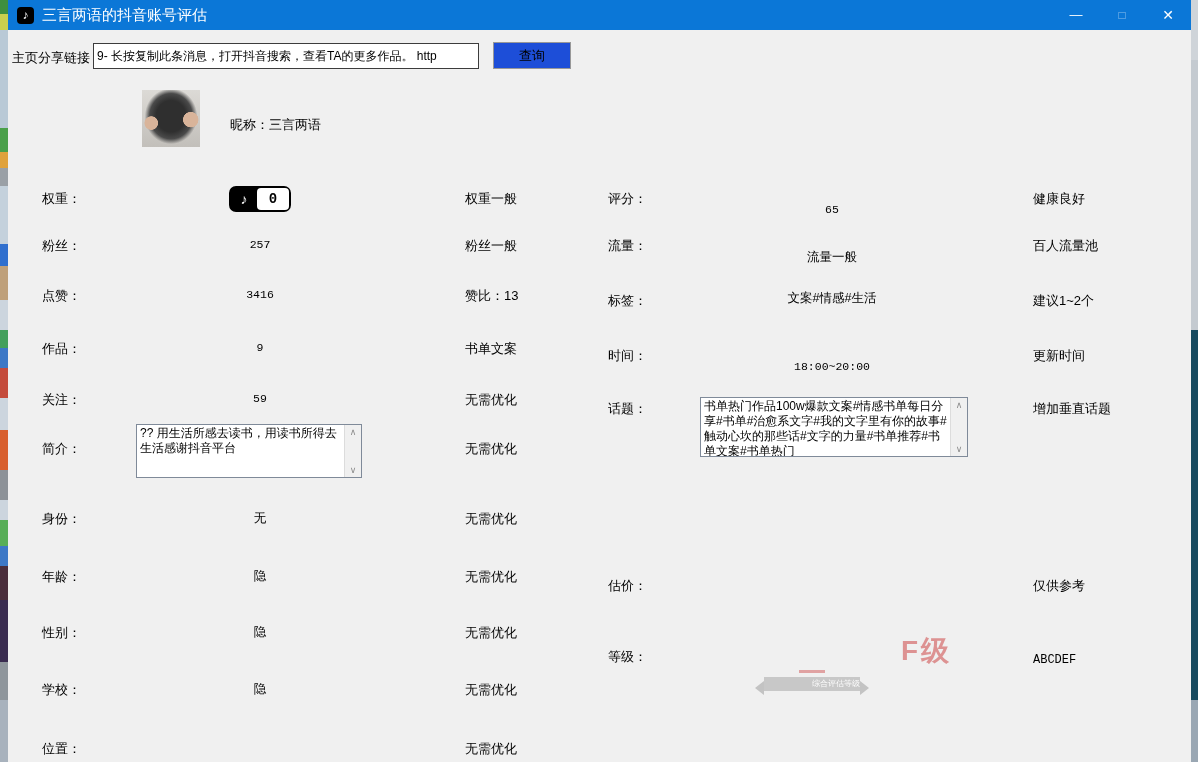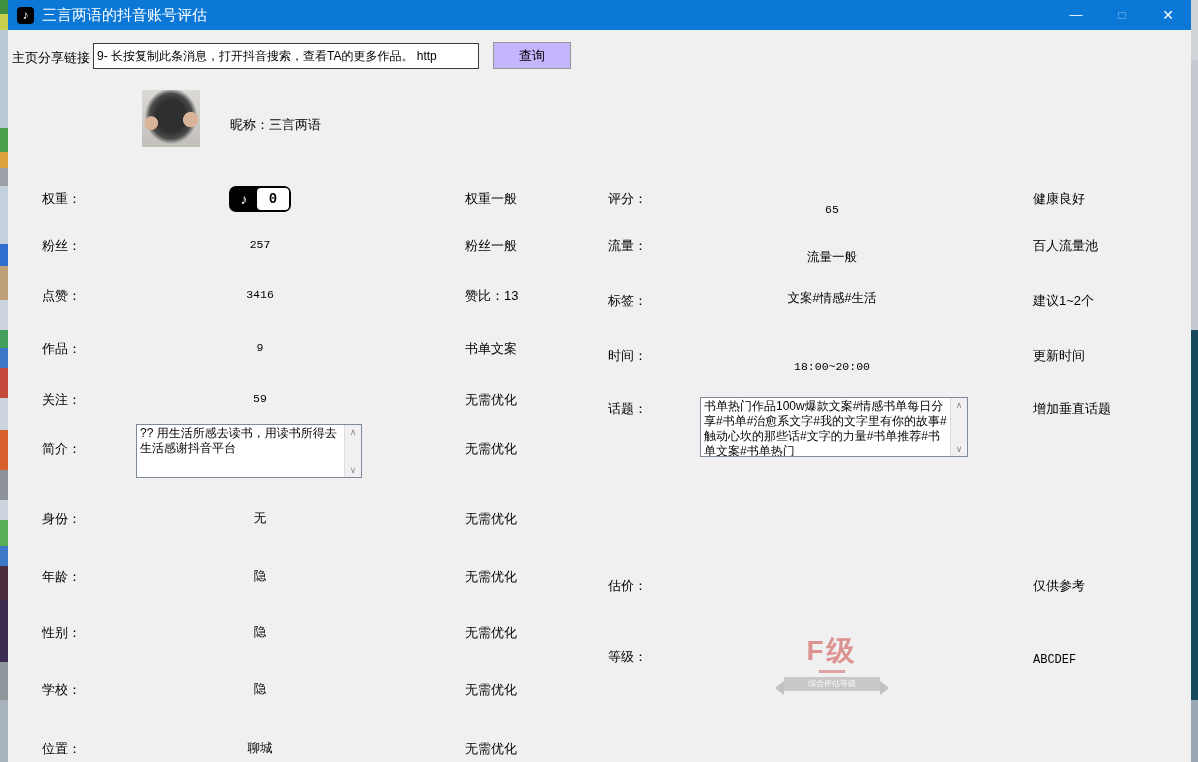--- a/index.html
+++ b/index.html
@@ -28,21 +28,21 @@
               color:#fff; font-size:12px; line-height:17px; text-align:center; flex:0 0 auto; }
   .title { margin-left:8px; font-size:15px; white-space:nowrap; }
   .controls { position:absolute; right:0; top:0; height:30px; display:flex; }
   .ctl { width:46px; height:30px; line-height:30px; text-align:center; font-size:13px; color:#fff; cursor:default; }
   .ctl.max { color:rgba(255,255,255,0.5); font-size:12px; }
   .ctl.close { font-size:14px; }
 
   .qlabel { position:absolute; left:4px; top:49px; font-size:13px; }
   .qinput { position:absolute; left:85px; top:43px; width:386px; height:26px; border:1px solid #3c3c3c;
             background:#fff; font-size:12px; padding:0 3px; font-family:inherit; white-space:nowrap; overflow:hidden; }
-  .qbutton { position:absolute; left:485px; top:42px; width:78px; height:27px; background:#c4b5fd;
+  .qbutton { position:absolute; left:485px; top:42px; width:78px; height:27px; background:#1d4ed8;
              border:1px solid #989898; font-size:13px; font-family:inherit; }
 
   .avatar { position:absolute; left:134px; top:90px; width:58px; height:57px;
     background:
       radial-gradient(circle at 16% 58%, #d9b49a 0 11%, transparent 12%),
       radial-gradient(circle at 84% 52%, #d9b49a 0 13%, transparent 14%),
       radial-gradient(ellipse at 50% 46%, #2f2f2f 0 36%, #4a4a4a 52%, transparent 64%),
       linear-gradient(#dcdad6, #c2bfba); }
   .nickname { position:absolute; left:222px; top:116px; font-size:13px; }
 
@@ -64,21 +64,21 @@
   .ta { position:absolute; border:1px solid #7f8a99; background:#fff; font-size:12px; line-height:15px;
         padding:1px 20px 1px 3px; resize:none; overflow:hidden; font-family:inherit; color:#000; }
   .ta-bio { left:128px; top:424px; width:226px; height:54px; }
   .ta-topics { left:692px; top:397px; width:268px; height:60px; }
   .sbar { position:absolute; width:17px; background:#f0f0f0; border-left:1px solid #dcdcdc;
           display:flex; flex-direction:column; justify-content:space-between; }
   .sbar-bio { left:336px; top:425px; height:52px; }
   .sbar-topics { left:942px; top:398px; height:58px; }
   .sarr { height:14px; line-height:14px; font-size:9px; color:#8a8a8a; text-align:center; cursor:default; }
 
-  .stamp { position:absolute; left:684px; top:632px; width:280px; text-align:center; }
+  .stamp { position:absolute; left:664px; top:632px; width:280px; text-align:right; }
   .stamp-text { font-size:28px; font-weight:bold; letter-spacing:3px; color:rgba(214,110,110,0.72); }
   .stamp-dash { width:26px; height:3px; background:rgba(214,110,110,0.6); margin:0 auto 4px; }
   .stamp-ribbon { position:relative; margin:0 auto; width:96px; height:14px;
                   background:rgba(168,168,168,0.55); color:rgba(255,255,255,0.95);
                   font-size:8px; line-height:14px; white-space:nowrap; }
   .stamp-ribbon::before { content:""; position:absolute; left:-9px; top:4px;
       border-top:7px solid transparent; border-bottom:7px solid transparent;
       border-right:9px solid rgba(150,150,150,0.5); }
   .stamp-ribbon::after { content:""; position:absolute; right:-9px; top:4px;
       border-top:7px solid transparent; border-bottom:7px solid transparent;
@@ -151,21 +151,20 @@
 
     <span class="lbl ll" style="top:624px">性别：</span>
     <span class="val lv v-cn" style="top:624px">隐</span>
     <span class="sta ls" style="top:624px">无需优化</span>
 
     <span class="lbl ll" style="top:681px">学校：</span>
     <span class="val lv v-cn" style="top:681px">隐</span>
     <span class="sta ls" style="top:681px">无需优化</span>
 
     <span class="lbl ll" style="top:740px">位置：</span>
-    <span class="val lv v-cn" style="top:740px">聊城</span>
     <span class="sta ls" style="top:740px">无需优化</span>
 
     <span class="lbl rl" style="top:190px">评分：</span>
     <span class="val rv v-num" style="top:191px">65</span>
     <span class="sta rs" style="top:190px">健康良好</span>
 
     <span class="lbl rl" style="top:237px">流量：</span>
     <span class="val rv v-cn" style="top:237px">流量一般</span>
     <span class="sta rs" style="top:237px">百人流量池</span>
 

